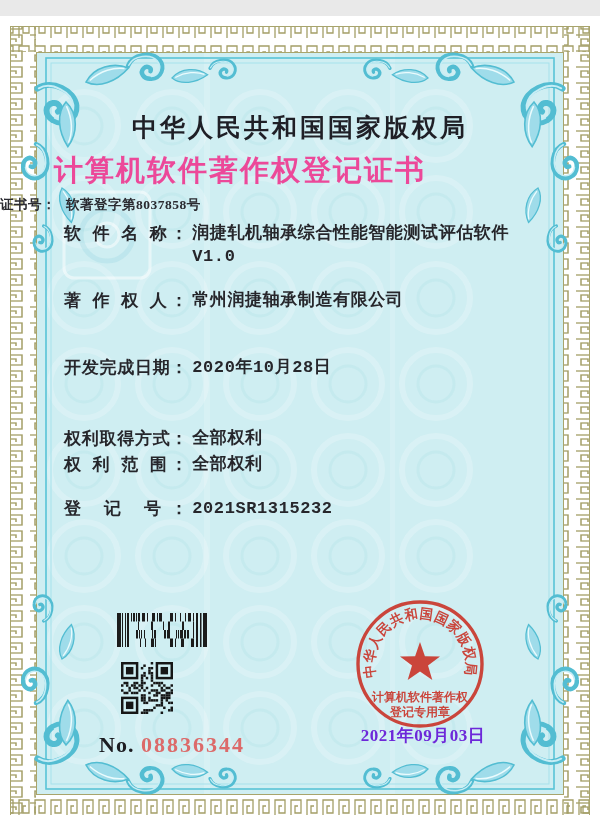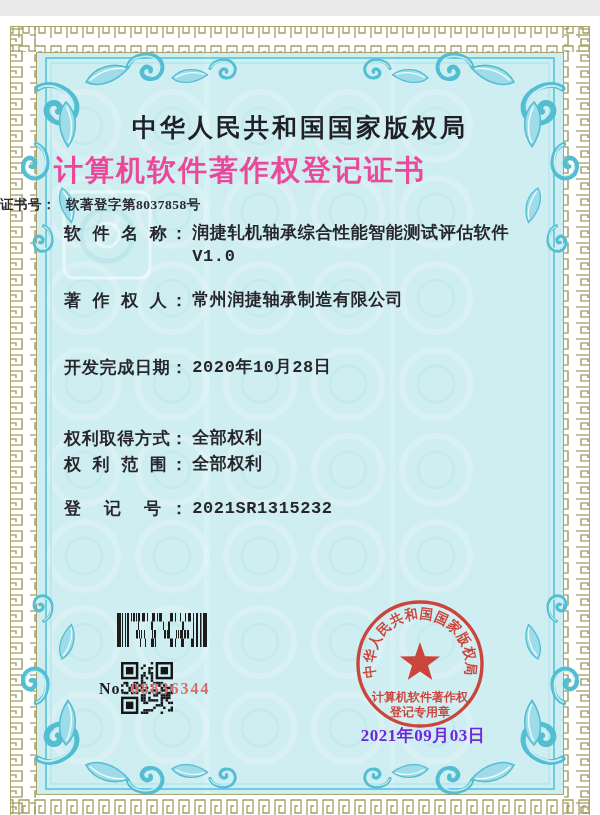--- a/index.html
+++ b/index.html
@@ -17,21 +17,21 @@
   .certno .gap{display:inline-block;width:10px;}
   .row{position:absolute;left:64px;font-size:17px;line-height:1.35;}
   .row .lbl{display:inline-block;width:124px;text-align:justify;text-align-last:justify;
             vertical-align:top;letter-spacing:0.5px;}
   .row .val{display:inline-block;margin-left:0;vertical-align:top;white-space:pre-line;
             letter-spacing:0.6px;max-width:370px;font-family:Liberation Mono, monospace;}
   .statement{position:absolute;left:63px;top:514px;width:480px;margin:0;font-size:17px;
              line-height:1.92;text-indent:2em;letter-spacing:0.4px;}
   .barcode{position:absolute;left:117px;top:597px;}
   .qr{position:absolute;left:121px;top:646px;}
-  .serial{position:absolute;left:99px;top:664px;font-size:16px;letter-spacing:1px;color:#1d1d22;}
+  .serial{position:absolute;left:99px;top:716px;font-size:22px;letter-spacing:1px;color:#1d1d22;}
   .serial .num{color:#dc6a6a;letter-spacing:2px;}
   .seal{position:absolute;left:353px;top:581px;mix-blend-mode:multiply;opacity:0.93;}
   .seal text{font-family:"Liberation Serif","DejaVu Serif",serif;font-weight:700;}
   .issue-date{position:absolute;left:348px;top:708px;width:150px;text-align:center;
               font-size:17px;letter-spacing:0.5px;color:#6d28d9;}
 </style>
 </head>
 <body>
 
 <div class="page">

